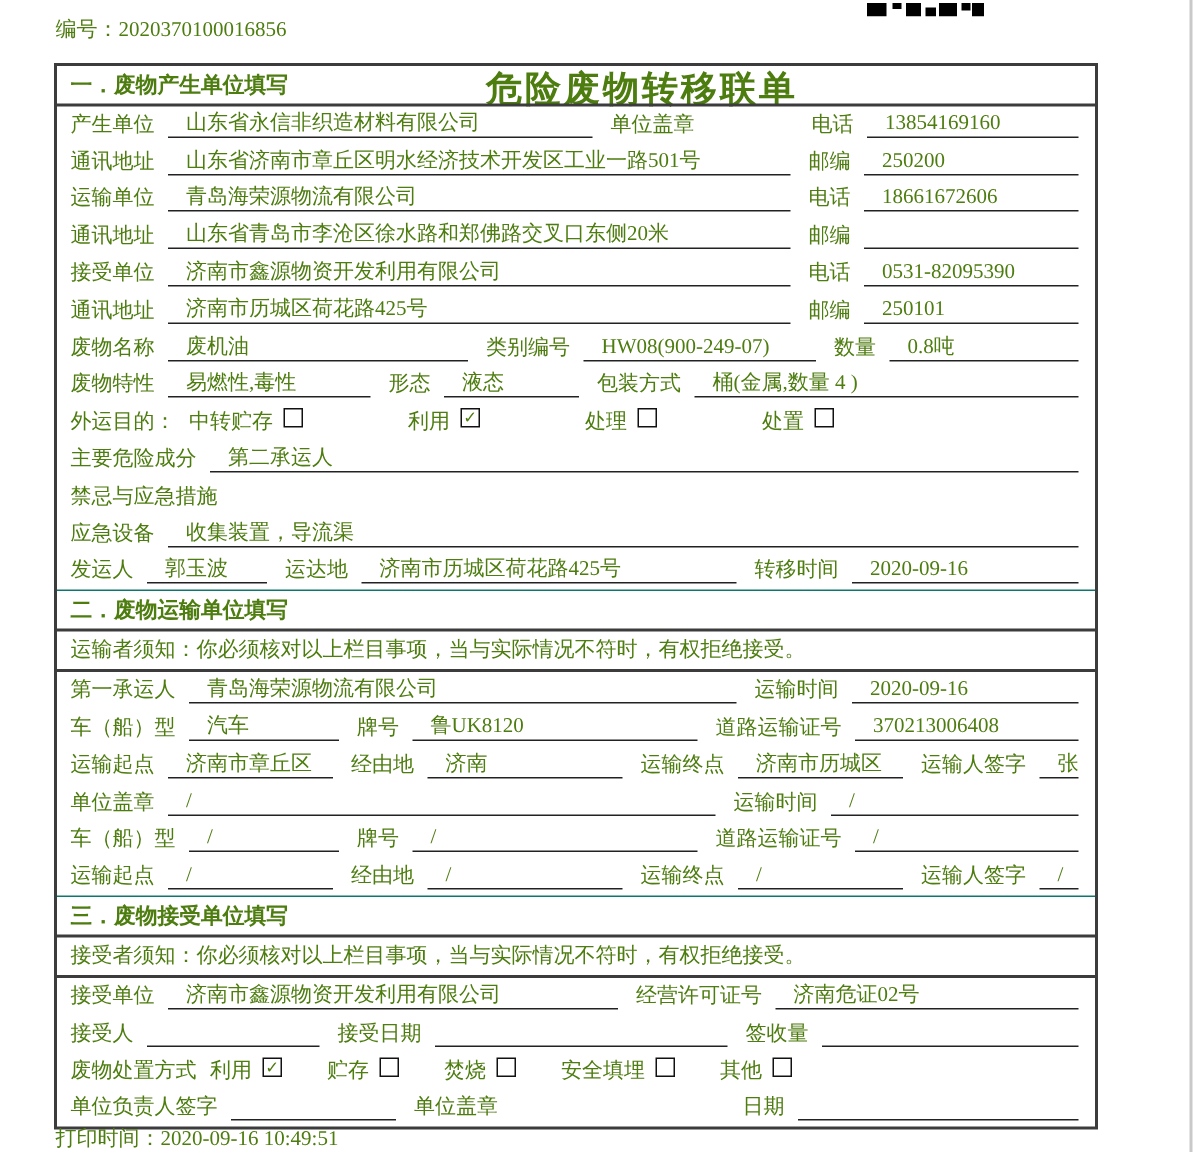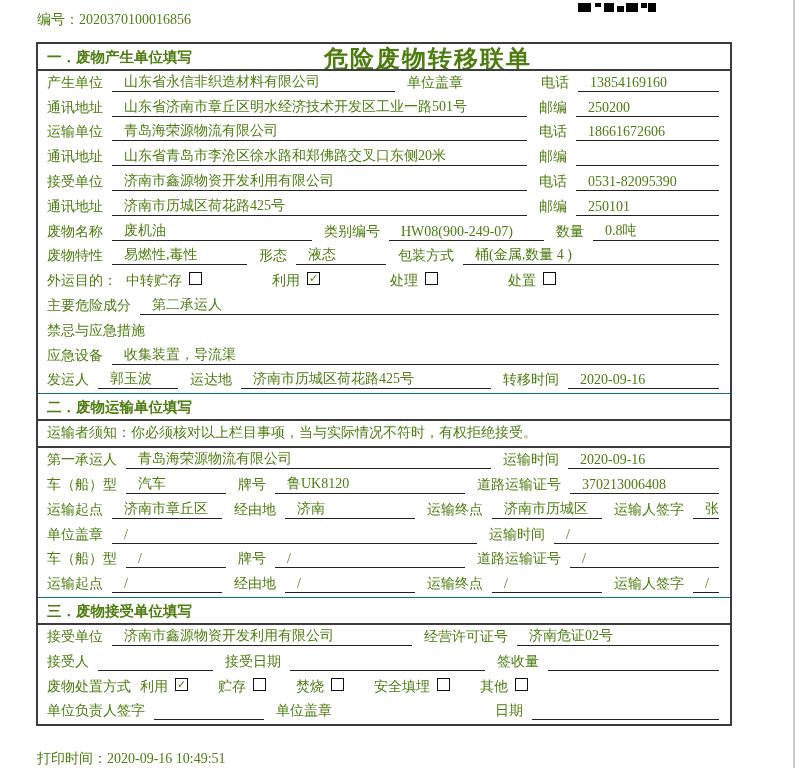--- a/index.html
+++ b/index.html
@@ -201,20 +201,23 @@
           <span class="flabel">经由地</span>
           <span class="fvalue w130">/</span>
           <span class="flabel">运输终点</span>
           <span class="fvalue w110">/</span>
           <span class="flabel">运输人签字</span>
           <span class="fvalue fill">/</span>
         </div>
       </div>
       <div class="section">
         <div class="sec-header">三．废物接受单位填写</div>
+        <div class="row notice-row">
+          <span>接受者须知：你必须核对以上栏目事项，当与实际情况不符时，有权拒绝接受。</span>
+        </div>
         <div class="row">
           <span class="flabel">接受单位</span>
           <span class="fvalue w300">济南市鑫源物资开发利用有限公司</span>
           <span class="flabel">经营许可证号</span>
           <span class="fvalue fill">济南危证02号</span>
         </div>
         <div class="row">
           <span class="flabel">接受人</span>
           <span class="fvalue w115"></span>
           <span class="flabel">接受日期</span>

